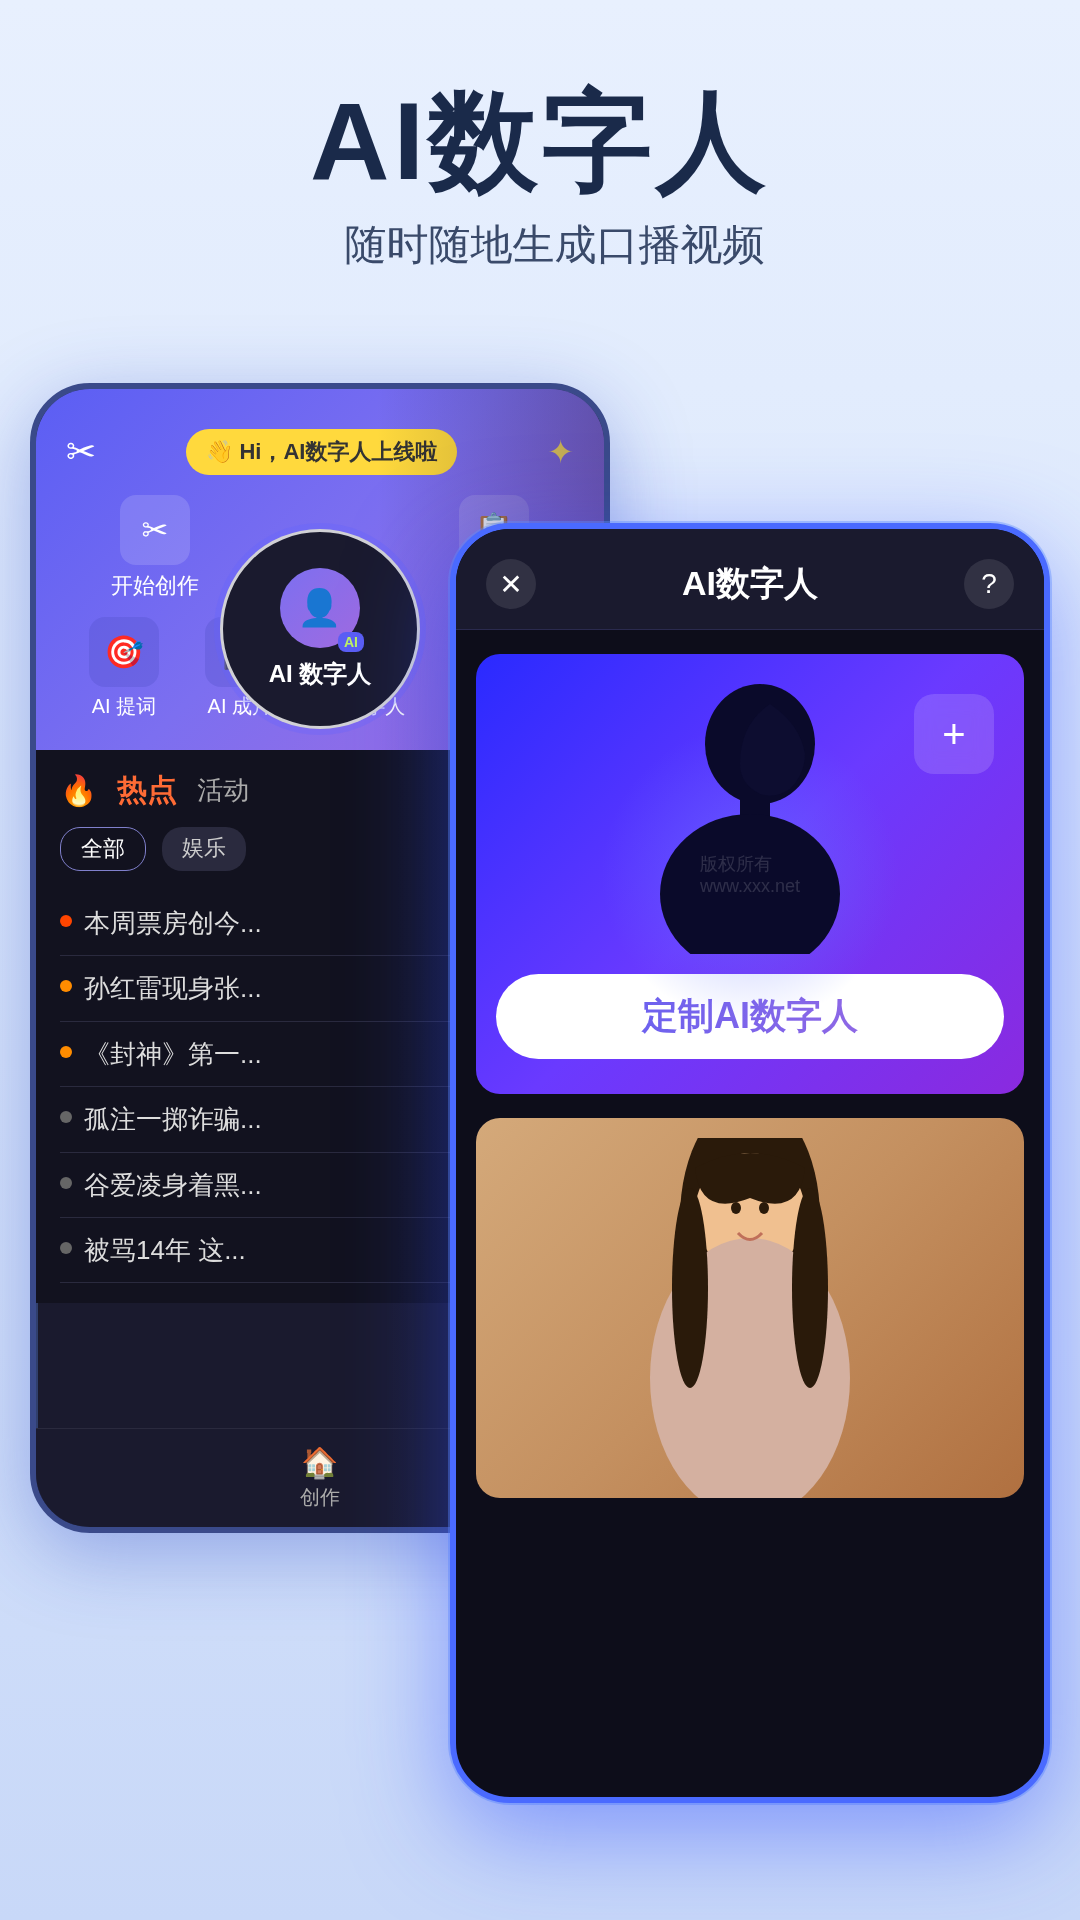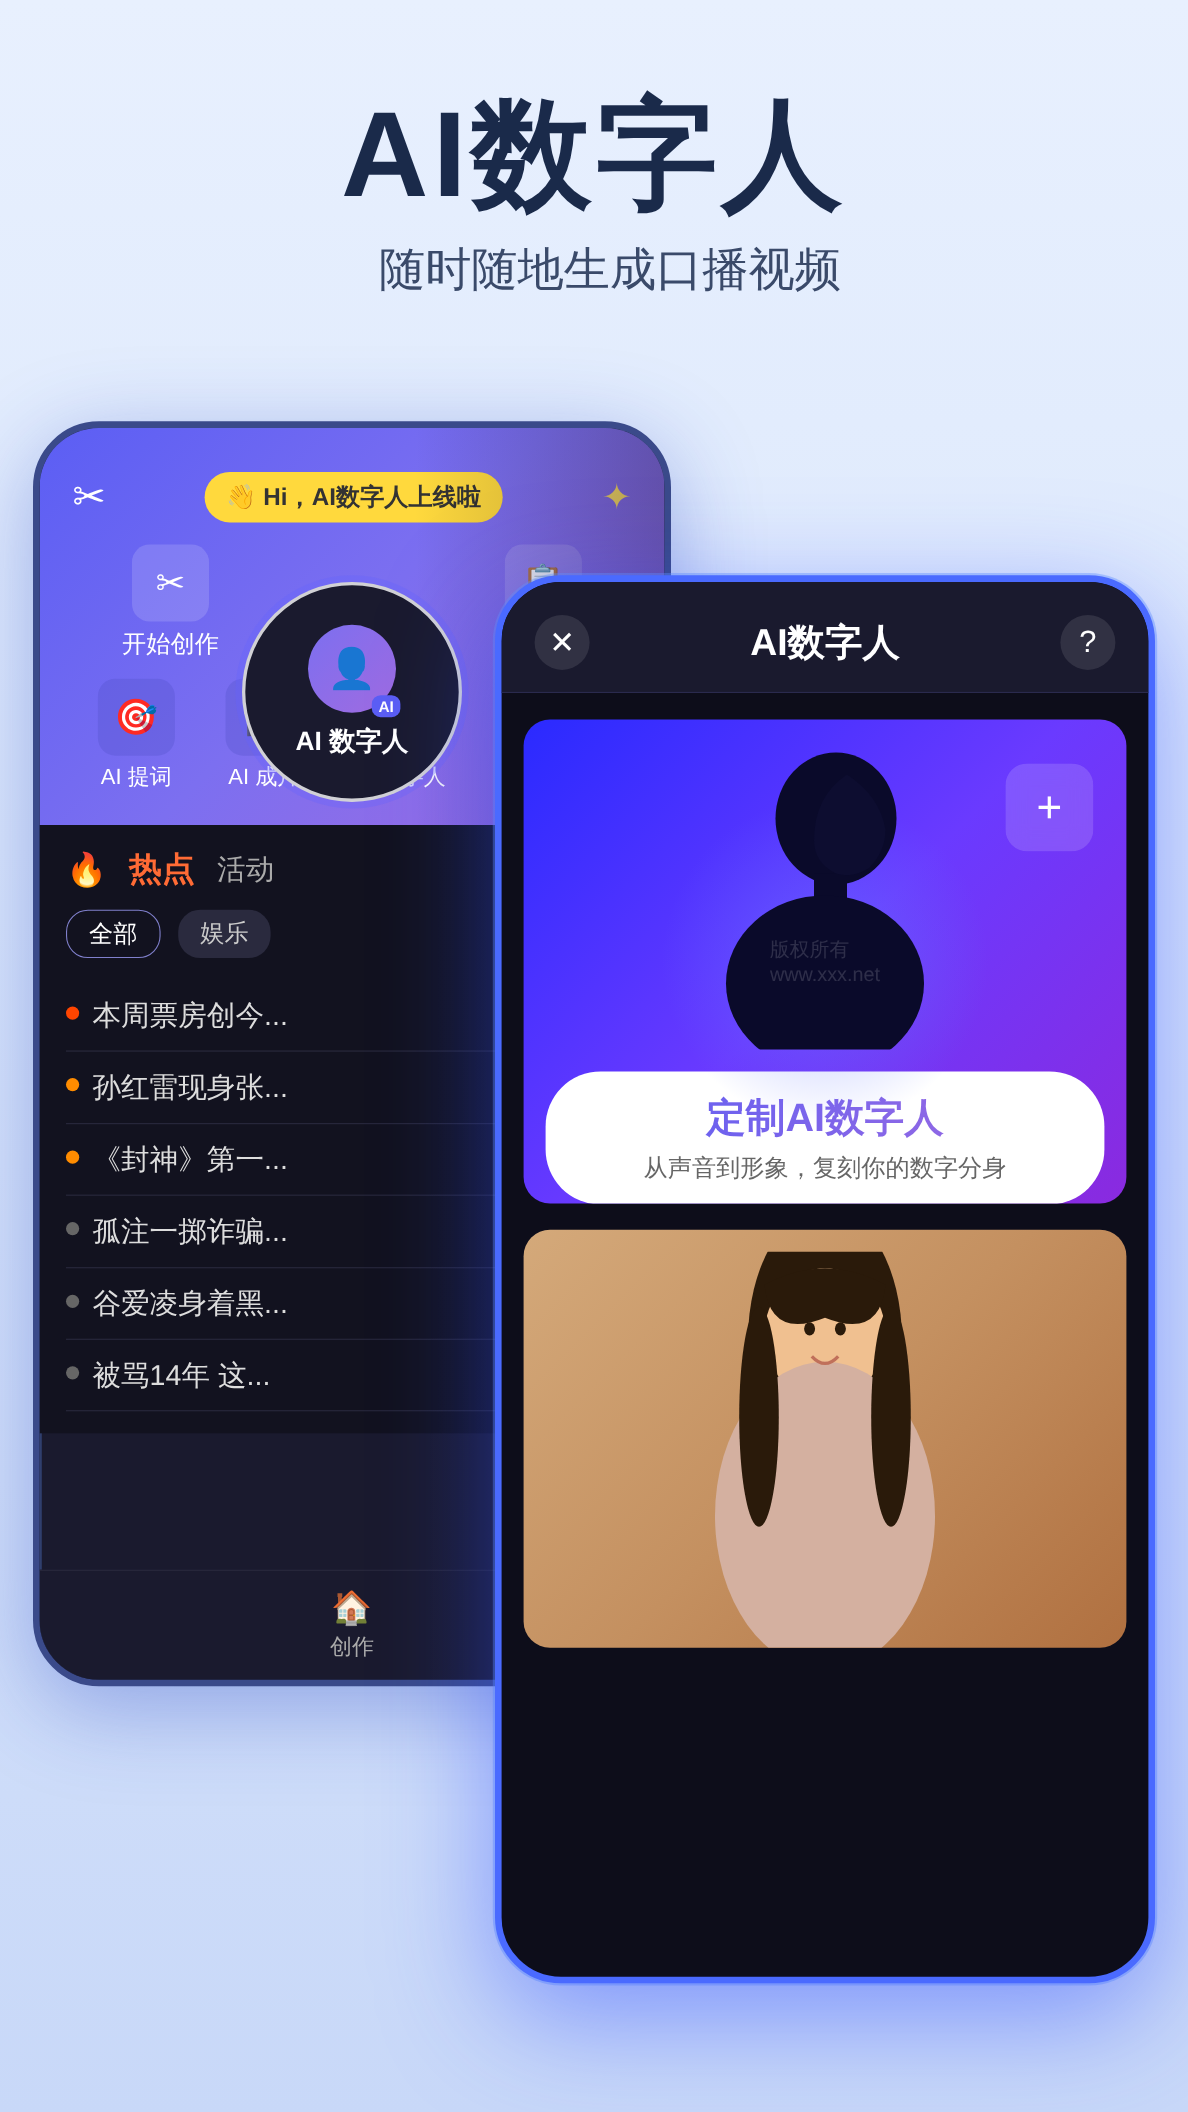--- a/index.html
+++ b/index.html
@@ -139,21 +139,21 @@
       font-size: 36px;
       color: white;
       position: relative;
     }
 
     .ai-badge {
       position: absolute;
       bottom: -4px;
       right: -4px;
       background: #5b5ef4;
-      color: #ffffff;
+      color: #bef264;
       font-size: 14px;
       padding: 2px 6px;
       border-radius: 8px;
       font-weight: 700;
     }
 
     .ai-circle-label {
       color: white;
       font-size: 24px;
       margin-top: 10px;
@@ -556,21 +556,20 @@
           </svg>
         </div>
       </div>
 
       <div class="plus-icon-float">+</div>
 
       <div class="watermark">版权所有<br>www.xxx.net</div>
 
       <div class="custom-btn">
         <div class="custom-btn-text">定制AI数字人</div>
-        <span class="custom-btn-sub">从声音到形象，复刻你的数字分身</span>
       </div>
     </div>
 
     <div class="woman-card">
 
       <svg width="300" height="360" viewBox="0 0 300 360" style="position:absolute;bottom:0;left:50%;transform:translateX(-50%);">
 
         <ellipse cx="150" cy="80" rx="70" ry="120" fill="#2a1a0a"></ellipse>
 
         <ellipse cx="150" cy="75" rx="55" ry="60" fill="#f0c090"></ellipse>

